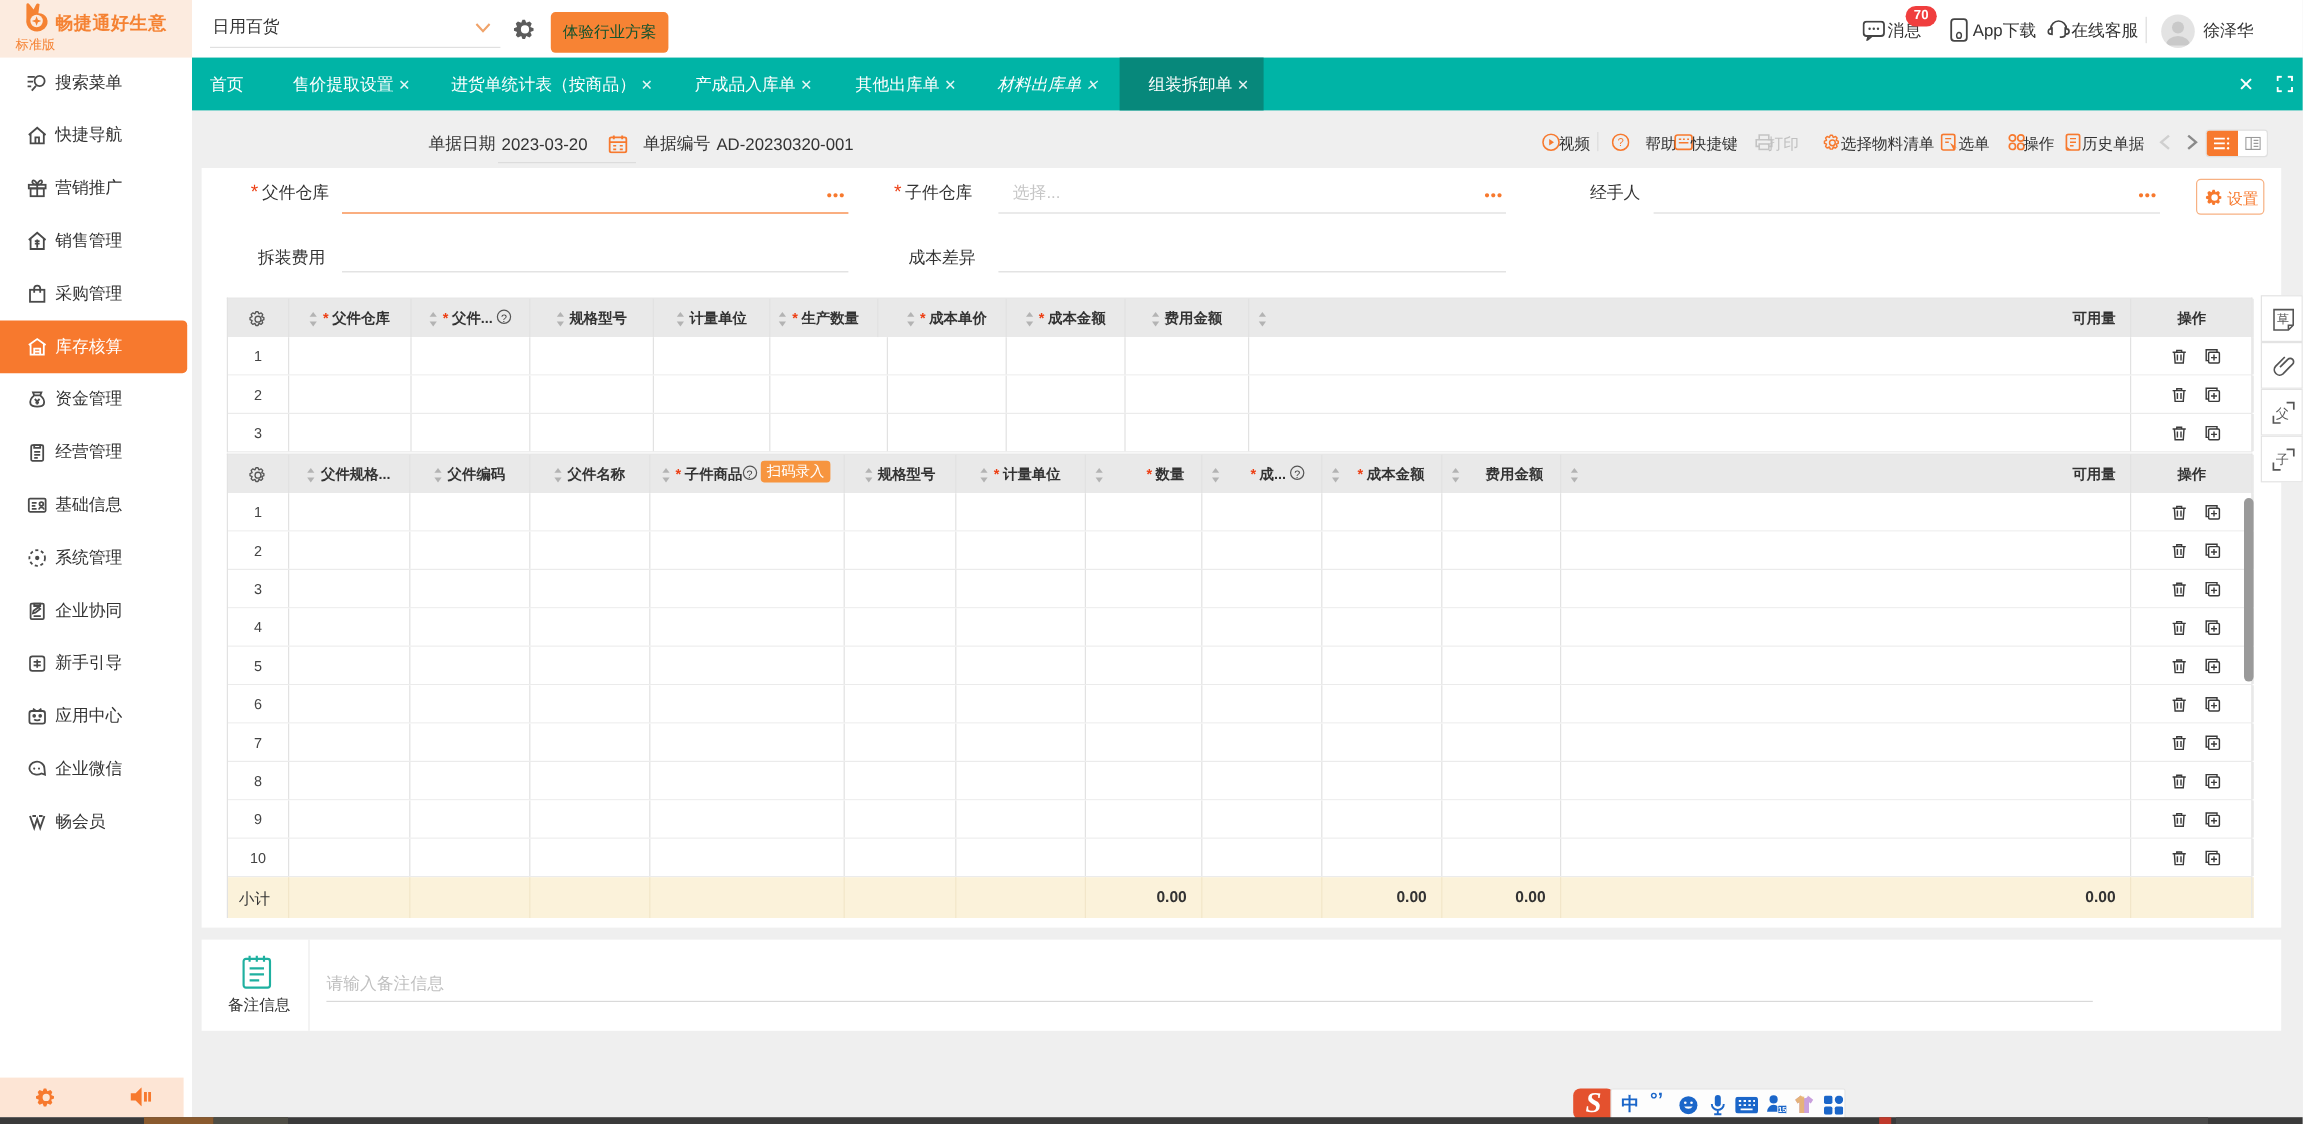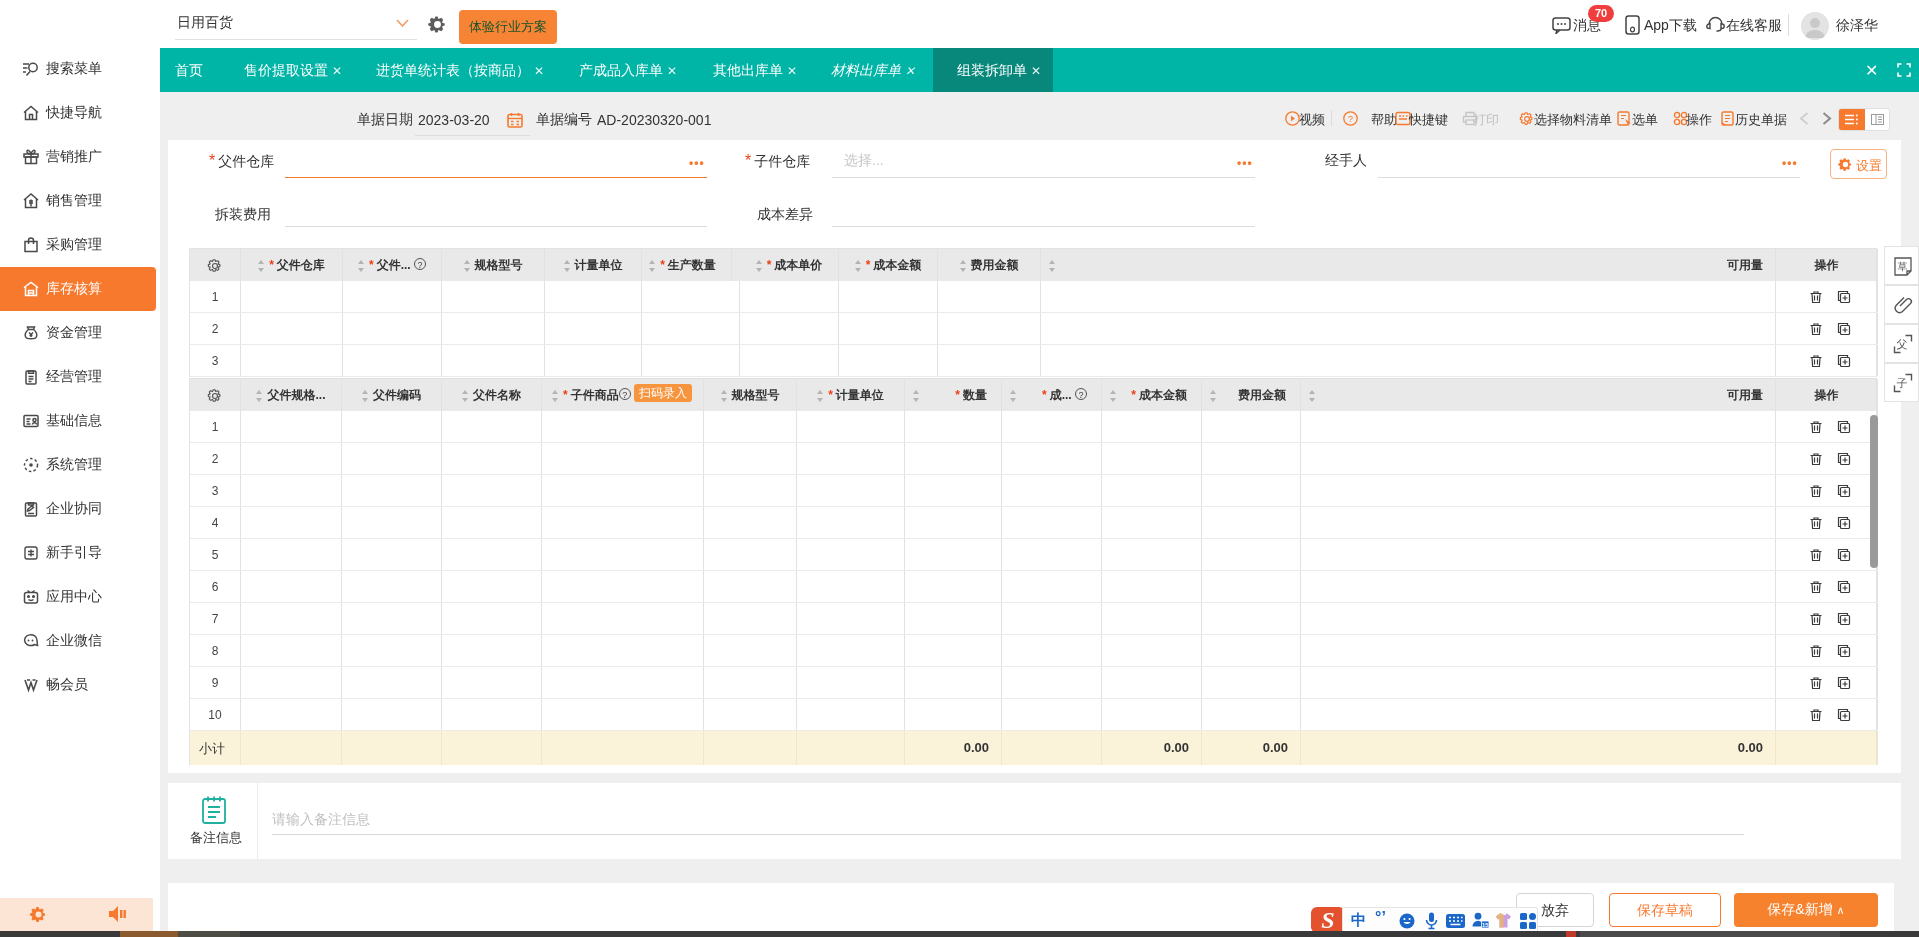--- a/index.html
+++ b/index.html
@@ -667,25 +667,20 @@
         <g fill="none" stroke="#1fb0a0" stroke-width="1.8">
           <rect x="2" y="4" width="22" height="24" rx="2"></rect>
           <path d="M7 1.5 v5 M13 1.5 v5 M19 1.5 v5"></path>
           <path d="M7 12 h12 M7 17 h12 M7 22 h8"></path>
         </g>
       </svg>
     <div class="abs" style="left:22px;top:46px;font-size:13px;color:#333;">备注信息</div>
     <div class="abs" style="left:104px;top:28px;font-size:14px;color:#c0c0c0;">请输入备注信息</div>
     <div class="abs" style="left:104px;top:24px;width:1472px;height:28px;border-bottom:1px solid #d9d9d9;"></div>
   </div>
-  <div class="abs" id="footer">
-    <div class="btn" style="left:1348px;top:10px;width:78px;background:#fff;border:1px solid #d4d4d4;color:#333;">放弃</div>
-    <div class="btn" style="left:1441px;top:10px;width:112px;background:#fff;border:1px solid #f7792e;color:#f7792e;">保存草稿</div>
-    <div class="btn" style="left:1566px;top:10px;width:144px;background:#f7822e;color:#fff;">保存&amp;新增 <span style="font-size:11px;">∧</span></div>
-  </div>
 
   <div class="fpanel" style="top:246px;">
       <svg style="position:absolute;left:8px;top:9px" width="20" height="21" viewBox="0 0 20 21">
         <path d="M2 2 h16 v13 l-4 4 H2 Z M14 19 v-4 h4" fill="none" stroke="#555" stroke-width="1.3"></path>
         <text x="9.6" y="13.5" font-size="10" text-anchor="middle" fill="#555" font-family="Liberation Sans">草</text>
       </svg>
     </div>
   <div class="fpanel" style="top:285px;">
       <svg style="position:absolute;left:8px;top:9px" width="20" height="20" viewBox="0 0 20 20">
         <path d="M7 11 L13.5 4.5 a2.8 2.8 0 0 1 4 4 L9.5 16.5 a4.4 4.4 0 0 1 -6.2-6.2 L11 2.5" fill="none" stroke="#555" stroke-width="1.4"></path>
@@ -739,20 +734,29 @@
         <path d="M5.5 1 L1 4.5 l2 3 1.5-1 V15.5 h4 V1.8 a3 2.2 0 0 1 -3 -0.8 Z" fill="#e8b46e" opacity="0.9"></path>
       </svg>
     <svg class="abs" style="left:177px;top:5px" width="16" height="16" viewBox="0 0 16 16">
         <rect x="0" y="0" width="7" height="7" rx="1.5" fill="#1b66c9"></rect>
         <circle cx="12.5" cy="3.5" r="3.5" fill="#1b66c9"></circle>
         <rect x="0" y="9" width="7" height="7" rx="1.5" fill="#1b66c9"></rect>
         <rect x="9" y="9" width="7" height="7" rx="1.5" fill="#1b66c9"></rect>
       </svg>
   </div>
   <div class="abs" id="sidebar">
+    <div class="abs" id="logo">
+      <svg class="abs" style="left:18px;top:2px" width="26" height="28" viewBox="0 0 26 28">
+        <path d="M4 2 Q4 0 6 1 L10 6 Q11 4 12 2 Q13 0 15 1.5 L14 9 Q19 9 21 13 Q23 18 19 22 Q14 26 8 23 Q3 20 4 13 Z" fill="#f58233"></path>
+        <circle cx="12.5" cy="15.5" r="5.2" fill="#fcebdf"></circle>
+        <path d="M12.5 11.5 L13.6 14.4 L16.5 15.5 L13.6 16.6 L12.5 19.5 L11.4 16.6 L8.5 15.5 L11.4 14.4 Z" fill="#f58233"></path>
+      </svg>
+      <div class="abs" style="left:46px;top:10px;font-size:15px;font-weight:bold;color:#f58233;letter-spacing:.5px;">畅捷通好生意</div>
+      <div class="abs" style="left:13px;top:30px;font-size:11px;color:#f58233;">标准版</div>
+    </div>
     <div id="menu">
 <div class="abs mitem" style="top:47px">
           <span class="mi"><svg viewBox="0 0 18 18" width="18" height="18">
               <g fill="none" stroke="#4a4a4a" stroke-width="1.5">
                 <circle cx="11" cy="7.5" r="4.2"></circle>
                 <path d="M8 11.5 L4.5 15.5 M1 4 h6 M1 8 h4.5 M1 12 h3"></path>
               </g>
             </svg></span>
           <span class="mt">搜索菜单</span>
         </div>

